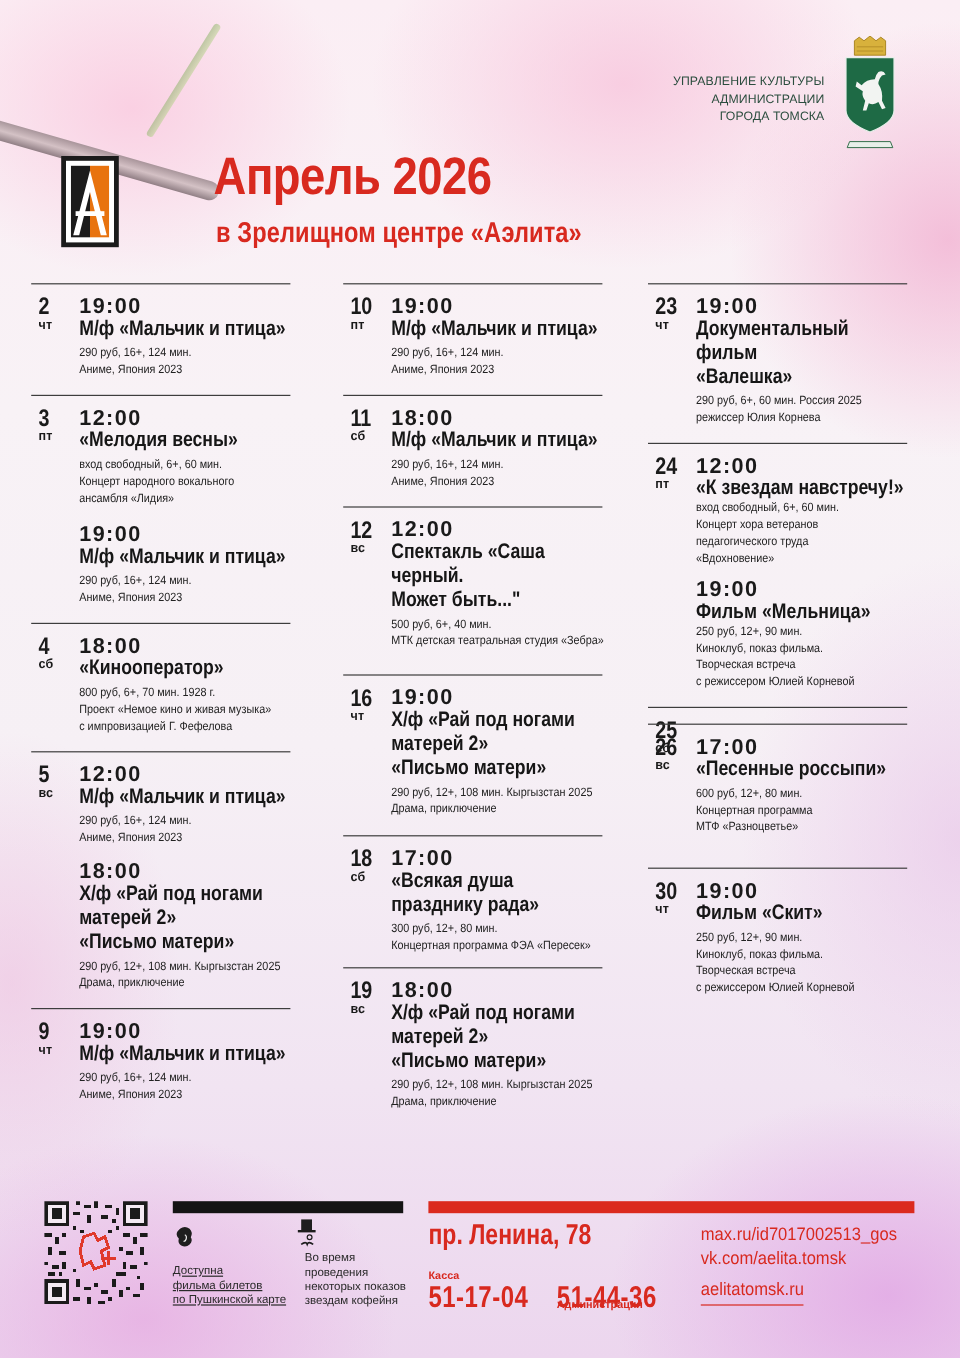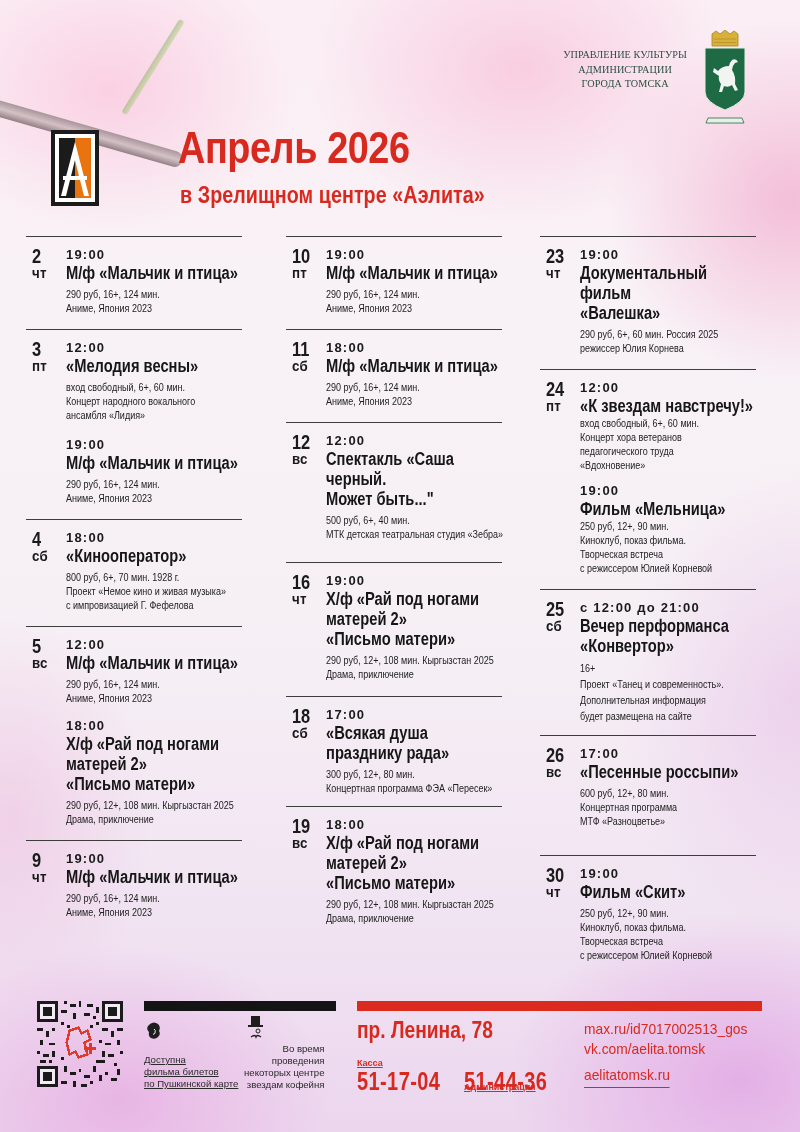--- a/index.html
+++ b/index.html
@@ -48,22 +48,22 @@
     line-height: 1;
   }
   .subtitle {
     position: absolute; left: 180px; top: 183px;
     font-size: 24px; color: #d8291f; font-weight: bold;
     transform: scaleX(0.82); transform-origin: left top; line-height: 1;
     letter-spacing: 0.1px;
   }
 
   .dept {
-    position: absolute; right: 113px; top: 48px; text-align: center;
-    font-family: Liberation Serif, serif; font-size: 10.2px; line-height: 14.5px;
+    position: absolute; right: 113px; top: 62px; text-align: right;
+    font-family: Liberation Sans, sans-serif; font-size: 10.2px; line-height: 14.5px;
     color: #2b4d3e; letter-spacing: 0.1px;
   }
   .coat {
     position: absolute; left: 702px; top: 30px; width: 46px; height: 100px;
   }
 
   
   .col {
     position: absolute; top: 236px; width: 216px;
   }
@@ -76,26 +76,26 @@
     padding: 10px 0 0 0; margin-bottom: 0;
   }
   .day-num {
     position: absolute; left: 6px; top: 10px; width: 28px;
     font-weight: bold; font-size: 20px; line-height: 18px;
     transform: scaleX(0.82); transform-origin: left top;
     color: #1a1a1a;
   }
   .day-wd {
     position: absolute; left: 6px; top: 28px; font-weight: bold;
-    font-size: 14px; letter-spacing: 0.2px;
+    font-size: 11px; letter-spacing: 0.2px;
     transform: scaleX(0.95); transform-origin: left top; color: #1a1a1a;
   }
   .event { margin-left: 40px; margin-bottom: 10px; }
   .time {
-    font-weight: bold; font-size: 13px; letter-spacing: 1.2px; line-height: 16px;
+    font-weight: bold; font-size: 18px; letter-spacing: 1.2px; line-height: 16px;
     color: #1a1a1a;
   }
   .ev-title {
     font-weight: bold; font-size: 17.5px; line-height: 20px;
     transform: scaleX(0.84); transform-origin: left top;
     width: 119%; color: #161616; margin-bottom: 5px;
   }
   .ev-details {
     font-size: 10px; line-height: 14px; color: #222;
     transform: scaleX(0.9); transform-origin: left top; width: 111%;
@@ -110,29 +110,29 @@
     position: absolute; left: 144px; top: 1001px; width: 192px; height: 10px; background: #141414;
   }
   .red-bar {
     position: absolute; left: 357px; top: 1001px; width: 405px; height: 10px; background: #db2a1e;
   }
   .feat {
     position: absolute; font-size: 9.6px; line-height: 12px; color: #2a2a2a;
   }
   .feat-icon { position: absolute; }
   .feat-1 { left: 144px; top: 1054px; text-decoration: underline; }
-  .feat-2 { left: 244px; top: 1043px; text-align: right; }
+  .feat-2 { left: 254px; top: 1043px; }
 
   .addr {
     position: absolute; left: 357px; top: 1018px;
     font-weight: bold; font-size: 24px; color: #d8291f;
     transform: scaleX(0.8); transform-origin: left top; line-height: 1;
   }
   .phone-label {
-    position: absolute; font-weight: bold; font-size: 9px; color: #d8291f; text-decoration: underline;
+    position: absolute; font-weight: bold; font-size: 9px; color: #d8291f;
   }
   .phone {
     position: absolute; font-weight: bold; font-size: 25px; color: #d8291f;
     transform: scaleX(0.8); transform-origin: left top; line-height: 1; letter-spacing: 0.5px;
   }
   .lbl-kassa { left: 357px; top: 1058px; }
   .lbl-admin { left: 464px; top: 1058px; margin-top: 24px; }
   .ph-kassa { left: 357px; top: 1069px; }
   .ph-admin { left: 464px; top: 1069px; }
 
@@ -414,33 +414,20 @@
         <div>250 руб, 12+, 90 мин.</div>
         <div>Киноклуб, показ фильма.</div>
         <div>Творческая встреча</div>
         <div>с режиссером Юлией Корневой</div>
       </div>
     </div>
   </div>
   <div class="day-block" style="margin-top:13px">
     <div class="day-num">25</div>
     <div class="day-wd">сб</div>
-    <div class="event">
-      <div class="time">с 12:00 до 21:00</div>
-      <div class="ev-title">
-        <div>Вечер перформанса</div>
-        <div>«Конвертор»</div>
-      </div>
-      <div class="ev-details" style="line-height:16px">
-        <div>16+</div>
-        <div>Проект «Танец и современность».</div>
-        <div>Дополнительная информация</div>
-        <div>будет размещена на сайте</div>
-      </div>
-    </div>
   </div>
   <div class="day-block" style="margin-top:3px">
     <div class="day-num">26</div>
     <div class="day-wd">вс</div>
     <div class="event">
       <div class="time">17:00</div>
       <div class="ev-title">
           <div>«Песенные россыпи»</div>
         </div>
       <div class="ev-details">
@@ -559,21 +546,21 @@
   <svg width="16" height="24" viewBox="0 0 16 24">
     <rect x="3" y="0" width="9" height="9" fill="#1e1e1e"></rect>
     <rect x="0" y="9" width="15" height="2" fill="#1e1e1e"></rect>
     <circle cx="10" cy="15" r="2" fill="none" stroke="#1e1e1e" stroke-width="1"></circle>
     <path d="M3 21 Q7 18 8 21 Q9 18 13 21" stroke="#1e1e1e" stroke-width="1.3" fill="none"></path>
   </svg>
 </div>
 <div class="feat feat-2">
   <div>Во время</div>
   <div>проведения</div>
-  <div>некоторых центре</div>
+  <div>некоторых показов</div>
   <div>звездам кофейня</div>
 </div>
 
 <div class="addr">пр. Ленина, 78</div>
 <div class="phone-label lbl-kassa">Касса</div>
 <div class="phone-label lbl-admin">Администрация</div>
 <div class="phone ph-kassa">51-17-04</div>
 <div class="phone ph-admin">51-44-36</div>
 
 <div class="links">

